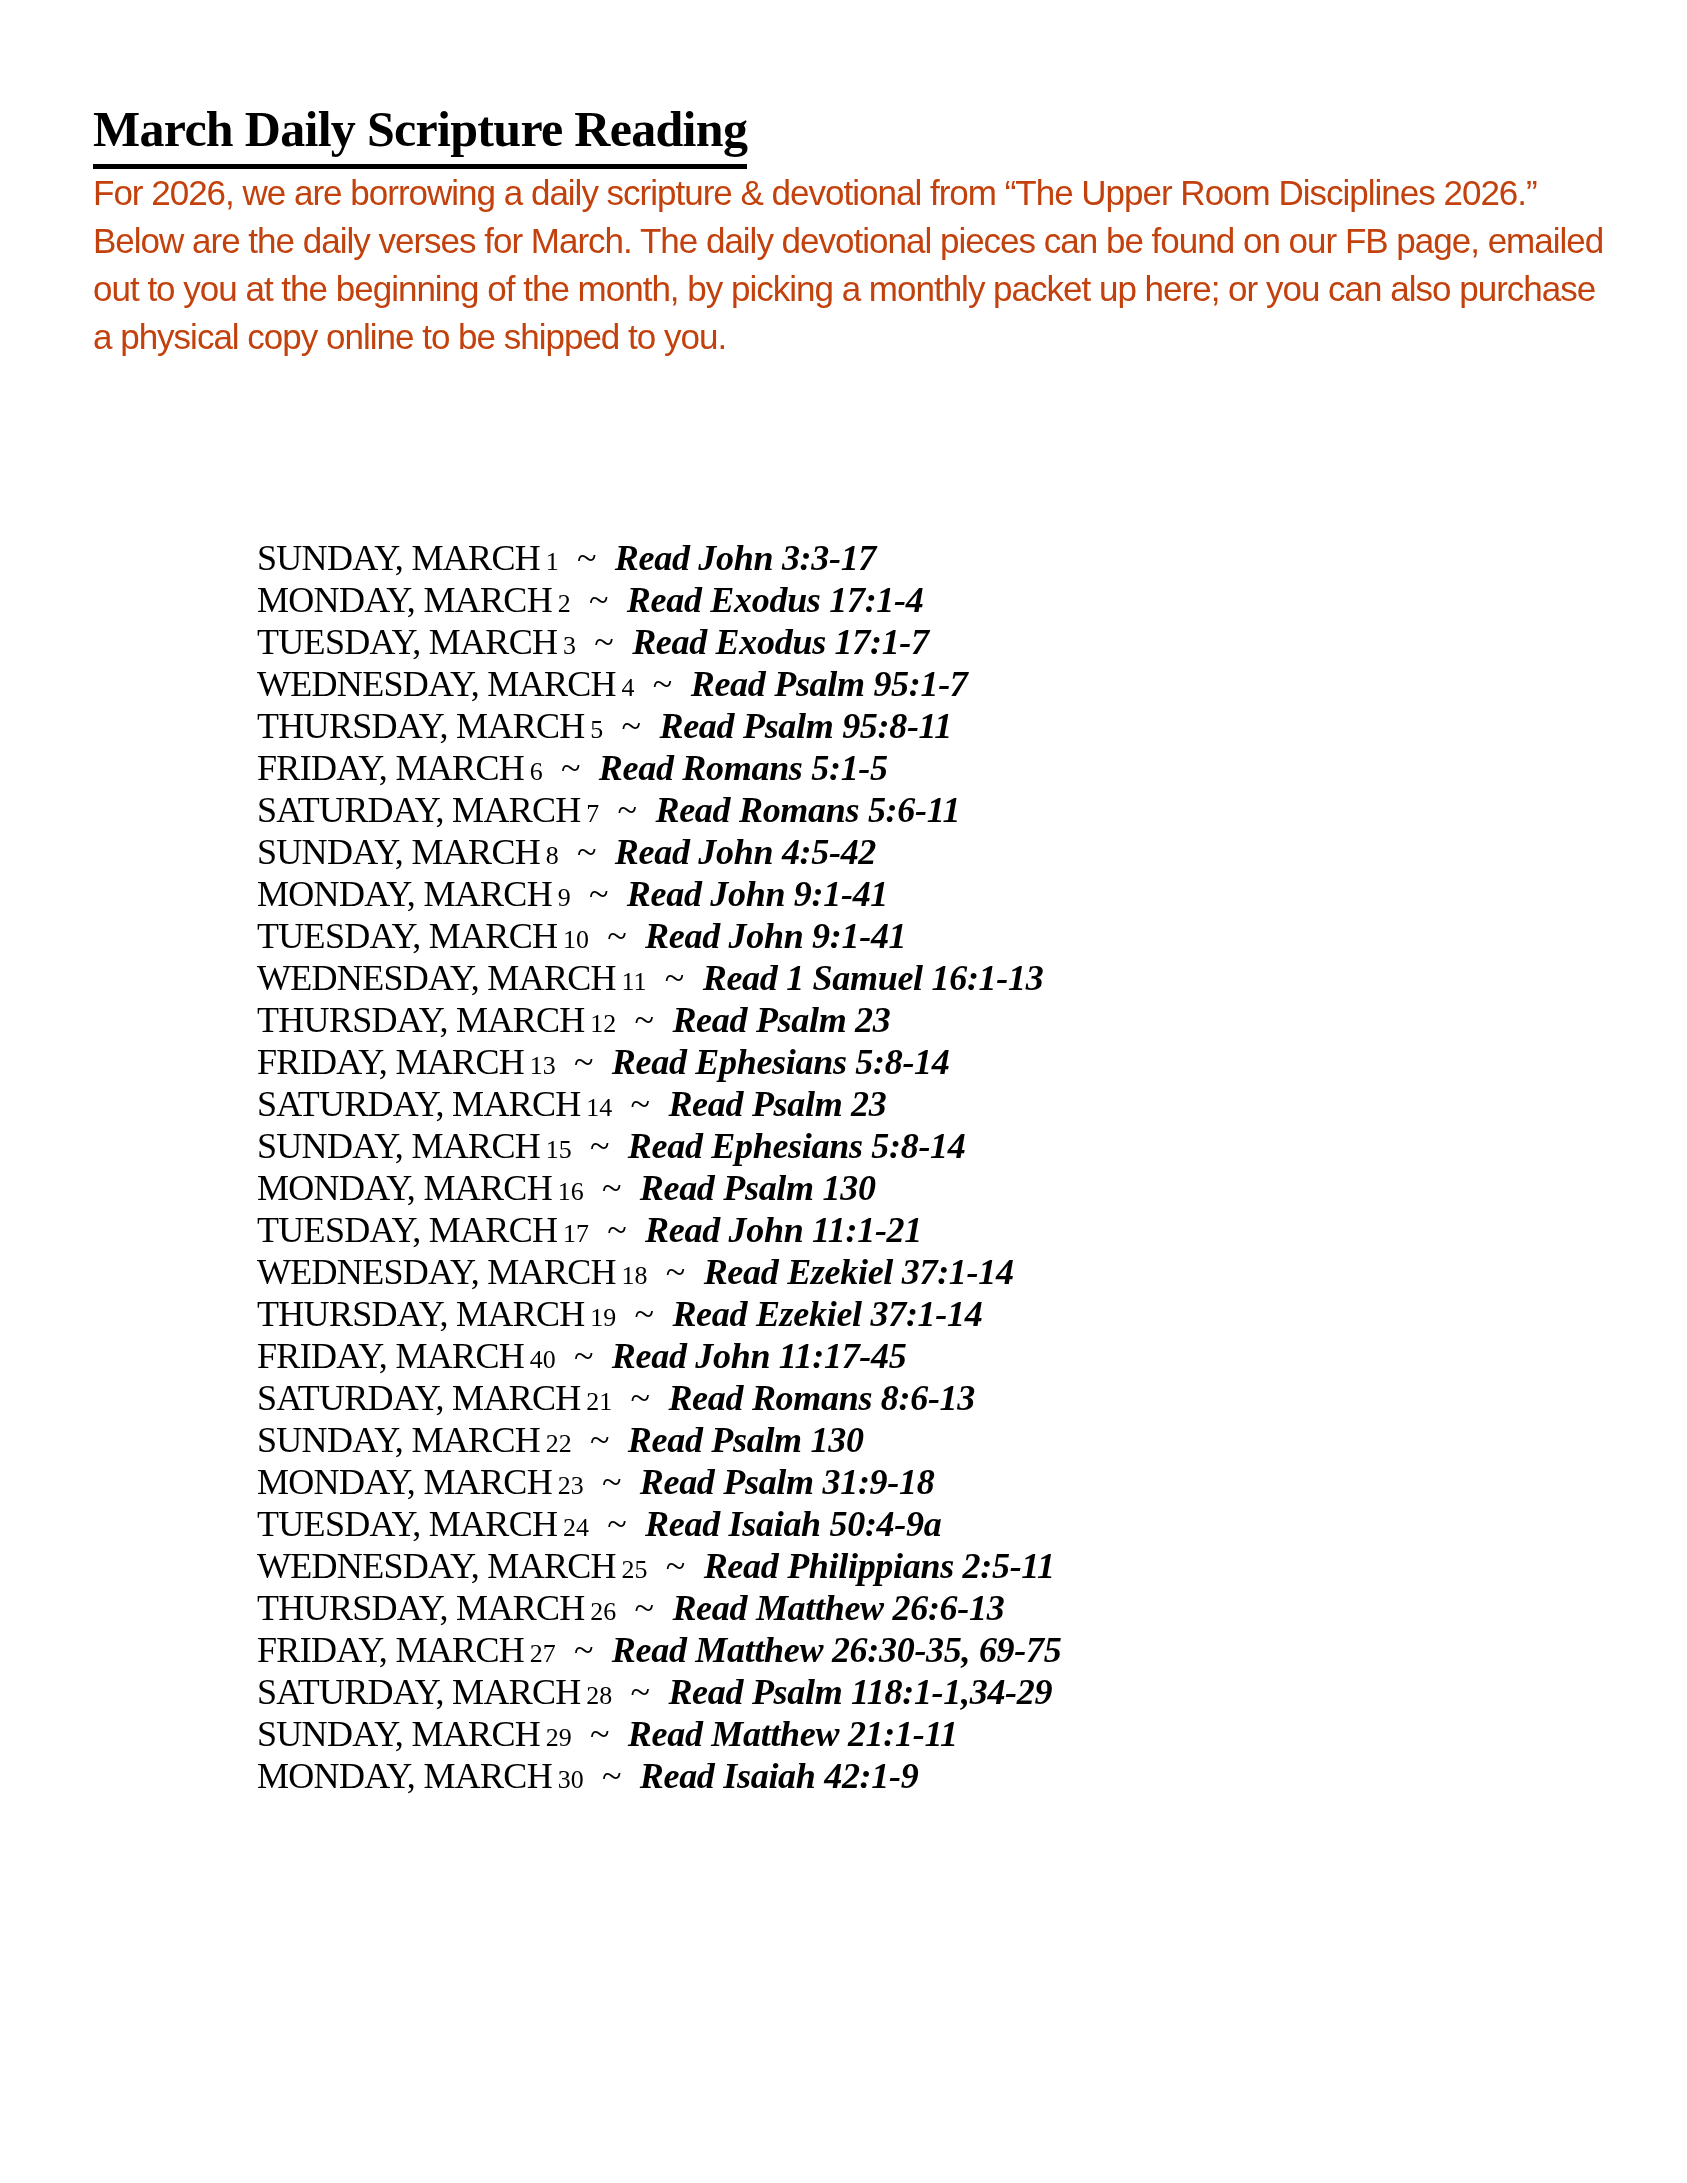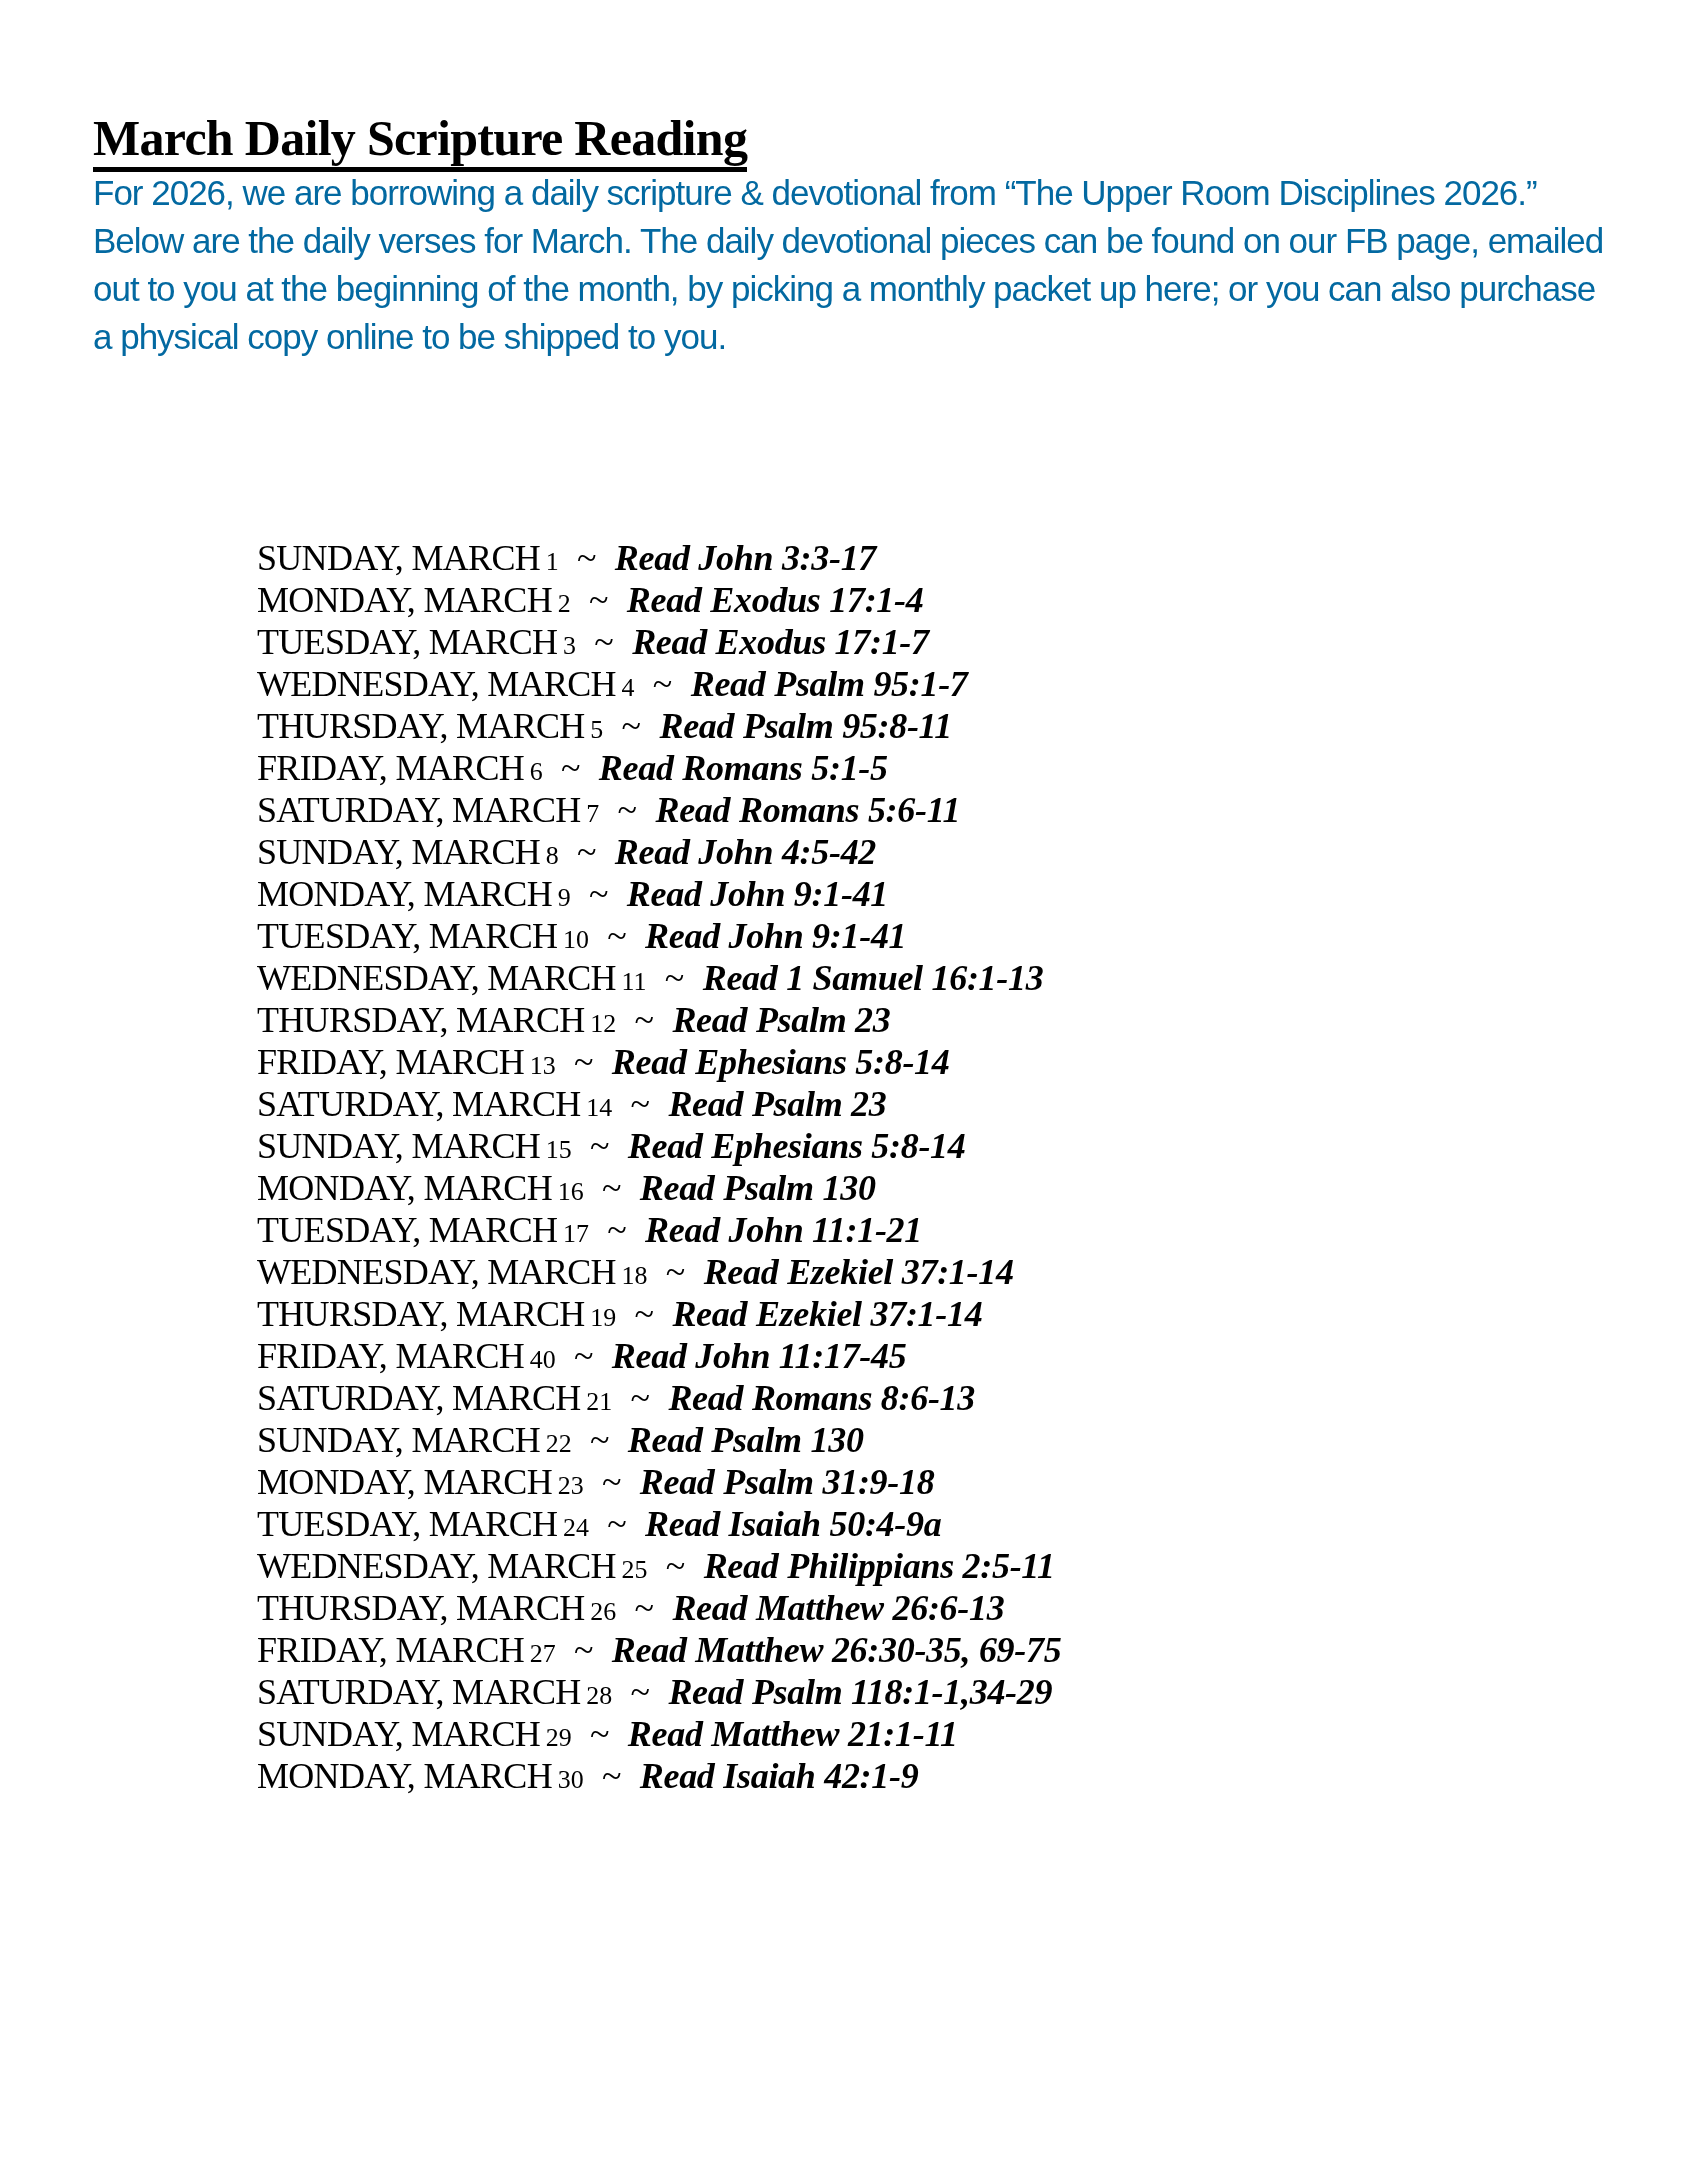--- a/index.html
+++ b/index.html
@@ -7,42 +7,42 @@
     position: relative;
     width: 1687px;
     height: 2183px;
     background: #ffffff;
     color: #000000;
     overflow: hidden;
   }
   .title {
     position: absolute;
     left: 93px;
-    top: 111px;
+    top: 102px;
     margin: 0;
     display: inline-block;
     font-family: "Liberation Serif", serif;
     font-weight: 700;
     font-size: 50px;
     line-height: 54px;
     letter-spacing: -0.7px;
     border-bottom: 5.3px solid #000000;
-    padding-bottom: 2px;
+    padding-bottom: 8px;
   }
   .intro {
     position: absolute;
     left: 93px;
     top: 169px;
     width: 1522px;
     margin: 0;
     font-family: "Liberation Sans", sans-serif;
     font-size: 35px;
     line-height: 48px;
     letter-spacing: -1px;
-    color: #0369a1;
+    color: #c2410c;
   }
   .reading-list {
     position: absolute;
     left: 257px;
     top: 537px;
     margin: 0;
     padding: 0;
     list-style: none;
     font-family: "Liberation Serif", serif;
     font-size: 36px;

